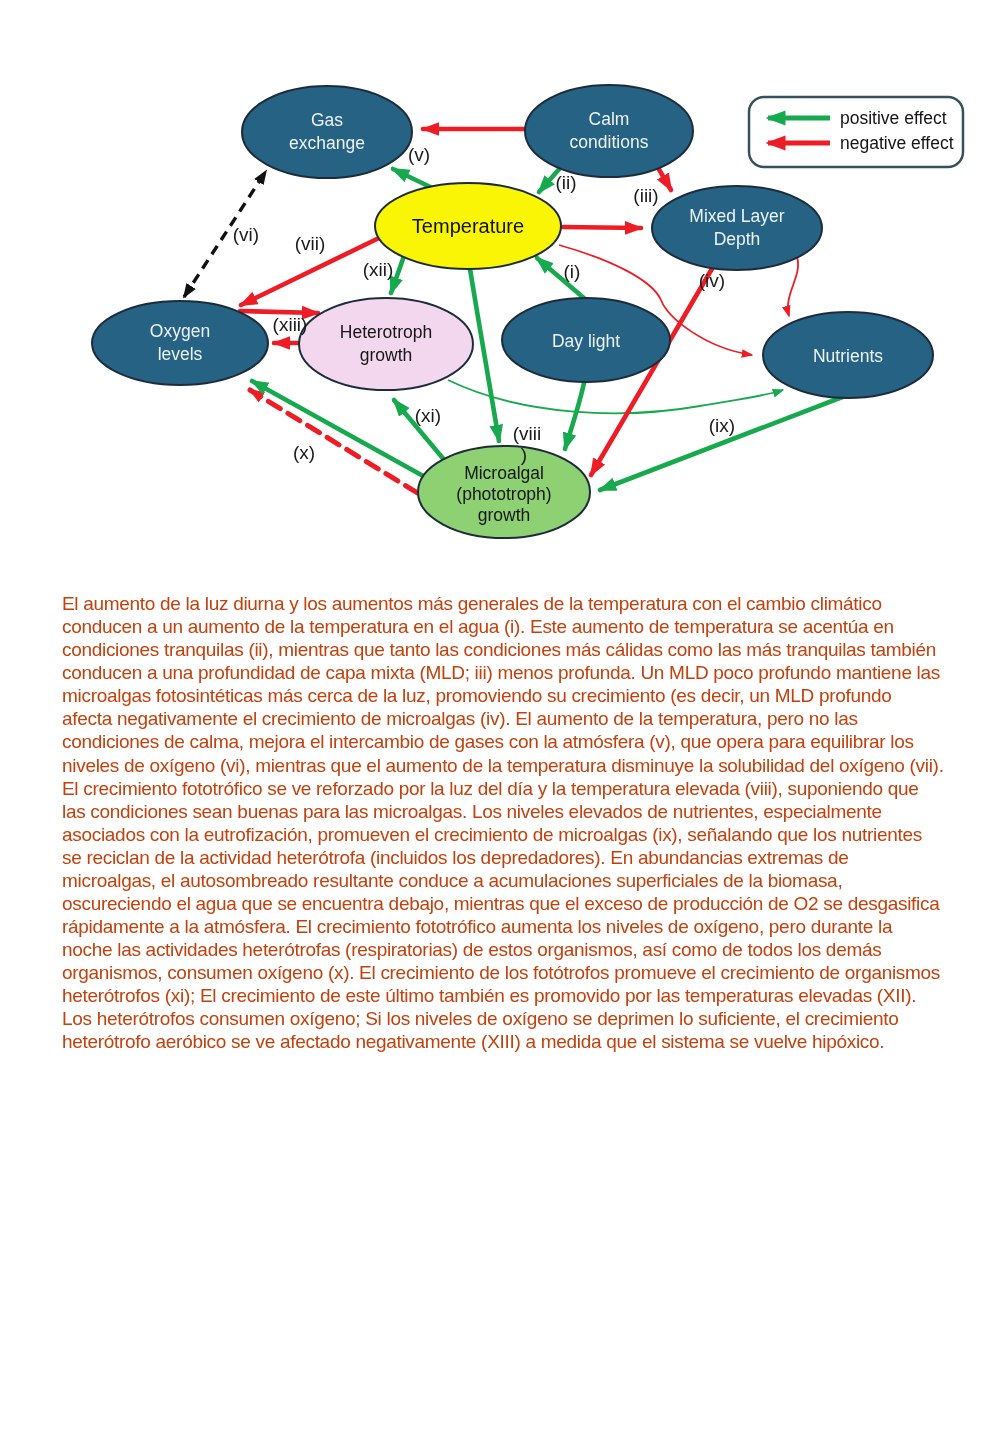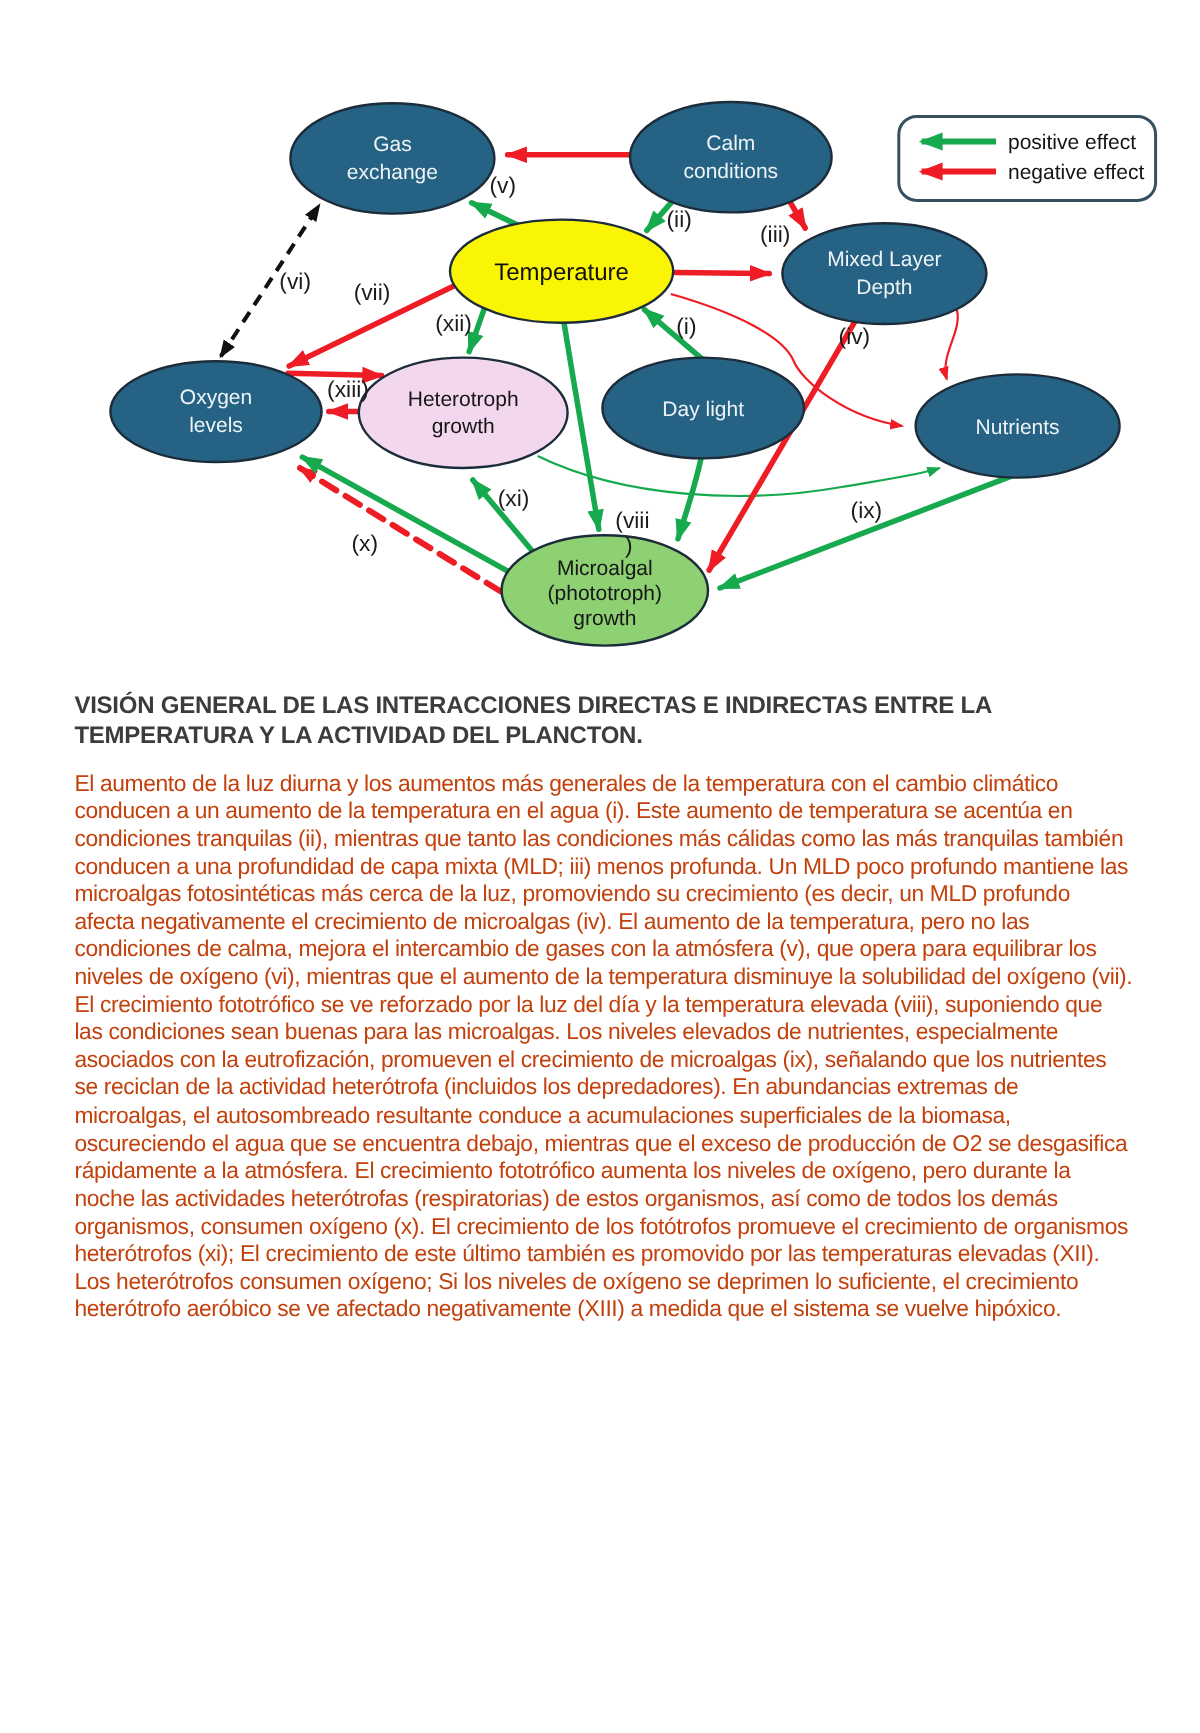--- a/index.html
+++ b/index.html
@@ -148,21 +148,20 @@
     <g>
       <rect class="legend-box" x="749" y="97" width="214" height="70" rx="15"></rect>
       <path class="e-pos" style="stroke-width:5;fill:none" marker-end="url(#mkPos)" d="M830,118 L768,118"></path>
       <path class="e-neg" style="stroke-width:5;fill:none" marker-end="url(#mkNeg)" d="M830,143 L768,143"></path>
       <text class="legend-text" x="840" y="124">positive effect</text>
       <text class="legend-text" x="840" y="149">negative effect</text>
     </g>
   </svg>
 
   <div class="content">
-    <div class="title">VISIÓN GENERAL DE LAS INTERACCIONES DIRECTAS E INDIRECTAS ENTRE LA TEMPERATURA Y LA ACTIVIDAD DEL PLANCTON.</div>
     <div class="body-text">El aumento de la luz diurna y los aumentos más generales de la temperatura con el cambio climático conducen a un aumento de la temperatura en el agua (i). Este aumento de temperatura se acentúa en condiciones tranquilas (ii), mientras que tanto las condiciones más cálidas como las más tranquilas también conducen a una profundidad de capa mixta (MLD; iii) menos profunda. Un MLD poco profundo mantiene las microalgas fotosintéticas más cerca de la luz, promoviendo su crecimiento (es decir, un MLD profundo afecta negativamente el crecimiento de microalgas (iv). El aumento de la temperatura, pero no las condiciones de calma, mejora el intercambio de gases con la atmósfera (v), que opera para equilibrar los niveles de oxígeno (vi), mientras que el aumento de la temperatura disminuye la solubilidad del oxígeno (vii). El crecimiento fototrófico se ve reforzado por la luz del día y la temperatura elevada (viii), suponiendo que las condiciones sean buenas para las microalgas. Los niveles elevados de nutrientes, especialmente asociados con la eutrofización, promueven el crecimiento de microalgas (ix), señalando que los nutrientes se reciclan de la actividad heterótrofa (incluidos los depredadores). En abundancias extremas de microalgas, el autosombreado resultante conduce a acumulaciones superficiales de la biomasa, oscureciendo el agua que se encuentra debajo, mientras que el exceso de producción de O2 se desgasifica rápidamente a la atmósfera. El crecimiento fototrófico aumenta los niveles de oxígeno, pero durante la noche las actividades heterótrofas (respiratorias) de estos organismos, así como de todos los demás organismos, consumen oxígeno (x). El crecimiento de los fotótrofos promueve el crecimiento de organismos heterótrofos (xi); El crecimiento de este último también es promovido por las temperaturas elevadas (XII). Los heterótrofos consumen oxígeno; Si los niveles de oxígeno se deprimen lo suficiente, el crecimiento heterótrofo aeróbico se ve afectado negativamente (XIII) a medida que el sistema se vuelve hipóxico.</div>
   </div>
 
   <svg class="drops" width="1000" height="174" viewBox="0 0 1000 174">
     <defs>
       <path id="drop" d="M8,0 C8,6 1.5,9.5 1,16 C0.6,20.5 3,23.5 6,23.5 C9,23.5 11.4,20.8 11,16.2 C10.5,10 8.6,6 8,0 Z"></path>
     </defs>
     <g class="drop">
       <use href="#drop" transform="translate(5,10) scale(.95)"></use>
       <use href="#drop" transform="translate(71,10) scale(.95)"></use>

